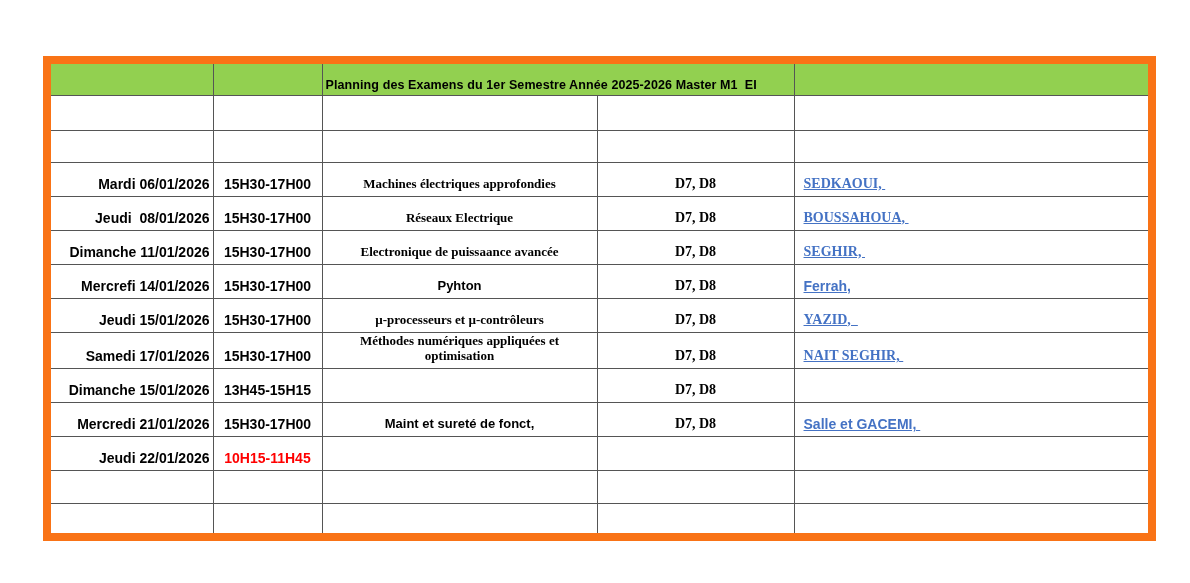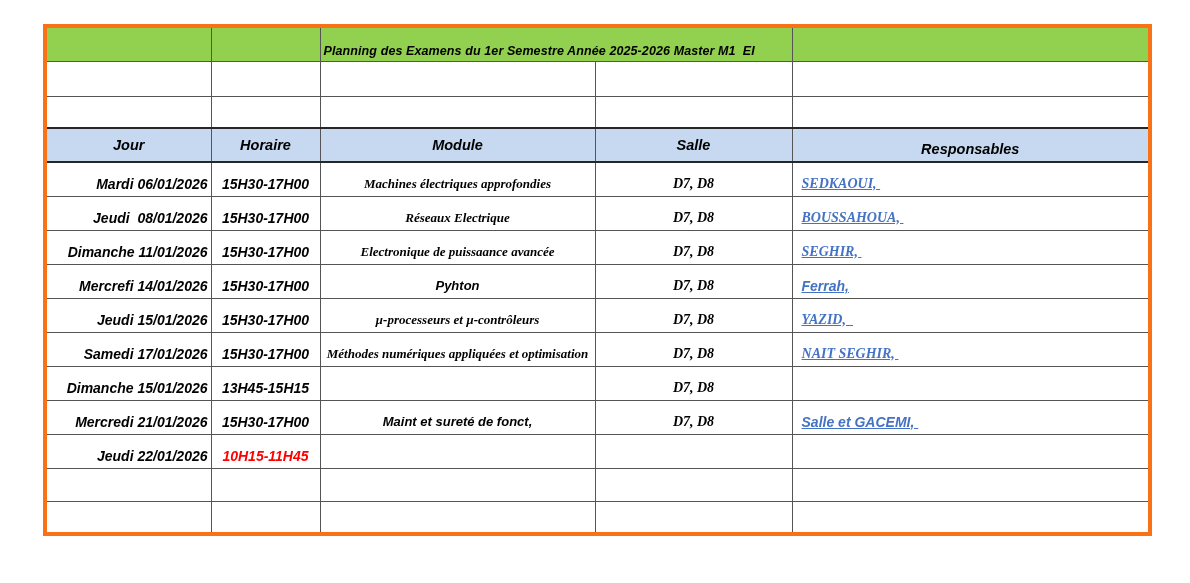--- a/index.html
+++ b/index.html
@@ -1,24 +1,23 @@
 <!DOCTYPE html>
 <html style="--title-bg: #92d050; --header-bg: #c6d9f1; --link: #4472c4; --alert: #ff0000;"><head>
 <meta charset="utf-8">
 <style>
   html,body{margin:0;padding:0;background:#ffffff;}
   .page{
     position:relative;width:1190px;height:583px;background:#ffffff;
     font-family:"Liberation Sans",sans-serif;overflow:hidden;
   }
   table.sheet{
-    position:absolute;left:43px;top:24px;width:1105px;
+    position:absolute;left:43px;top:56px;width:1105px;
     border-collapse:collapse;table-layout:fixed;
-    border:4px solid #f97316;
-    font-style:italic;
+    border:8px solid #f97316;
   }
   td{
     border:1px solid #555555;
     padding:0 4px 4px 4px;
     vertical-align:bottom;
     font-weight:bold;color:#000000;
     overflow:hidden;
   }
   .h35{height:35px}.h34{height:34px}.h33{height:33px}.h32{height:32px}
   .title-row td{background:var(--title-bg,#92d050);}
@@ -68,27 +67,20 @@
           <td></td>
           <td></td>
           <td></td>
       </tr>
       <tr class="h32">
         <td></td>
           <td></td>
           <td></td>
           <td></td>
           <td></td>
-      </tr>
-      <tr class="header-row h34">
-        <td>Jour</td>
-        <td>Horaire</td>
-        <td>Module</td>
-        <td>Salle</td>
-        <td class="hdr-resp">Responsables</td>
       </tr>
     </tbody>
     <tbody id="data-rows">
         <tr class="h34">
           <td class="jour sans">Mardi 06/01/2026</td>
           <td class="horaire sans">15H30-17H00</td>
           <td class="module serif">Machines électriques approfondies</td>
           <td class="salle serif">D7, D8</td>
           <td class="resp serif"><span class="link">SEDKAOUI, </span></td>
         </tr>

